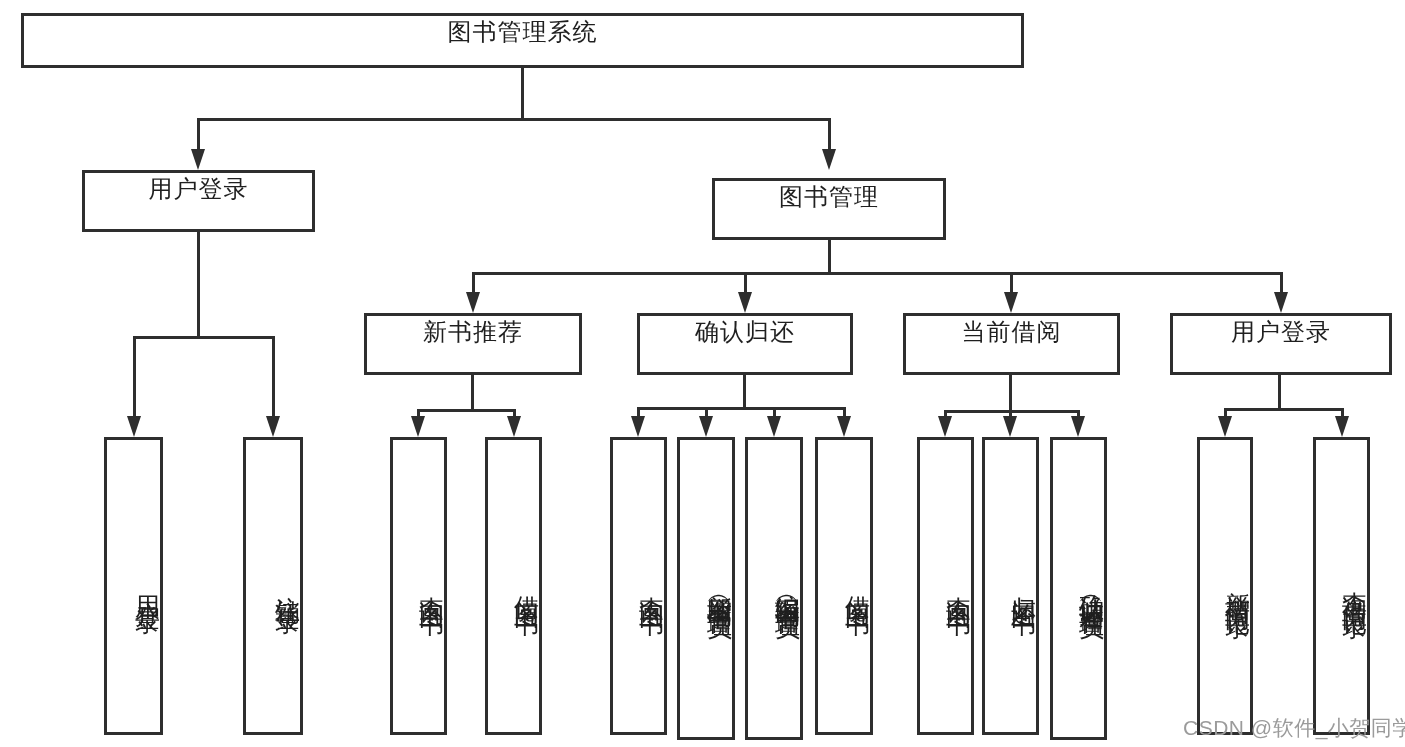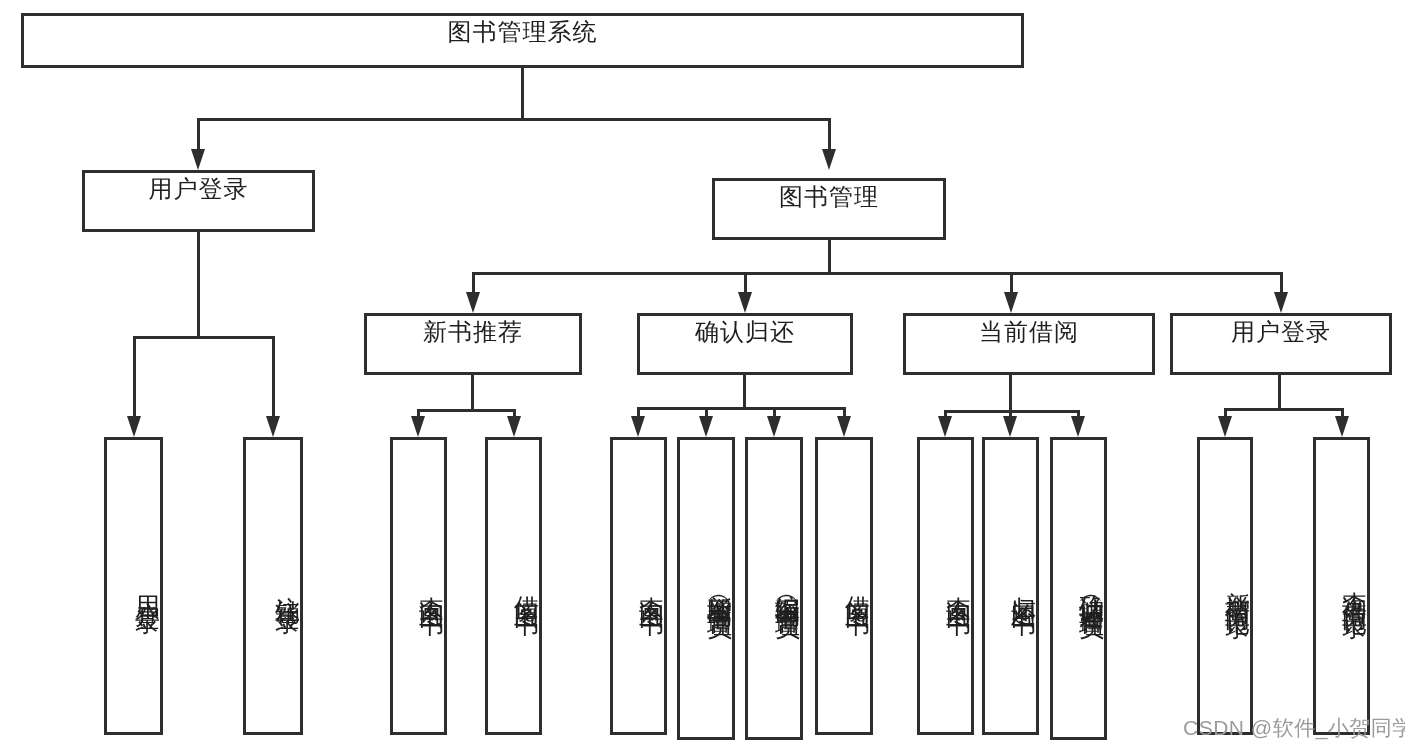--- a/index.html
+++ b/index.html
@@ -60,21 +60,21 @@
   </div>
 
   <div class="box hbox" style="left:364px;top:313px;width:218px;height:62px;">
     <span>新书推荐</span>
   </div>
 
   <div class="box hbox" style="left:637px;top:313px;width:216px;height:62px;">
     <span>确认归还</span>
   </div>
 
-  <div class="box hbox" style="left:903px;top:313px;width:252px;height:62px;">
+  <div class="box hbox" style="left:903px;top:313px;width:217px;height:62px;">
     <span>当前借阅</span>
   </div>
 
   <div class="box hbox" style="left:1170px;top:313px;width:222px;height:62px;">
     <span>用户登录</span>
   </div>
 
   <div class="box vbox" style="left:104px;top:437px;width:59px;height:298px;">
     <span>用户登录</span>
   </div>

